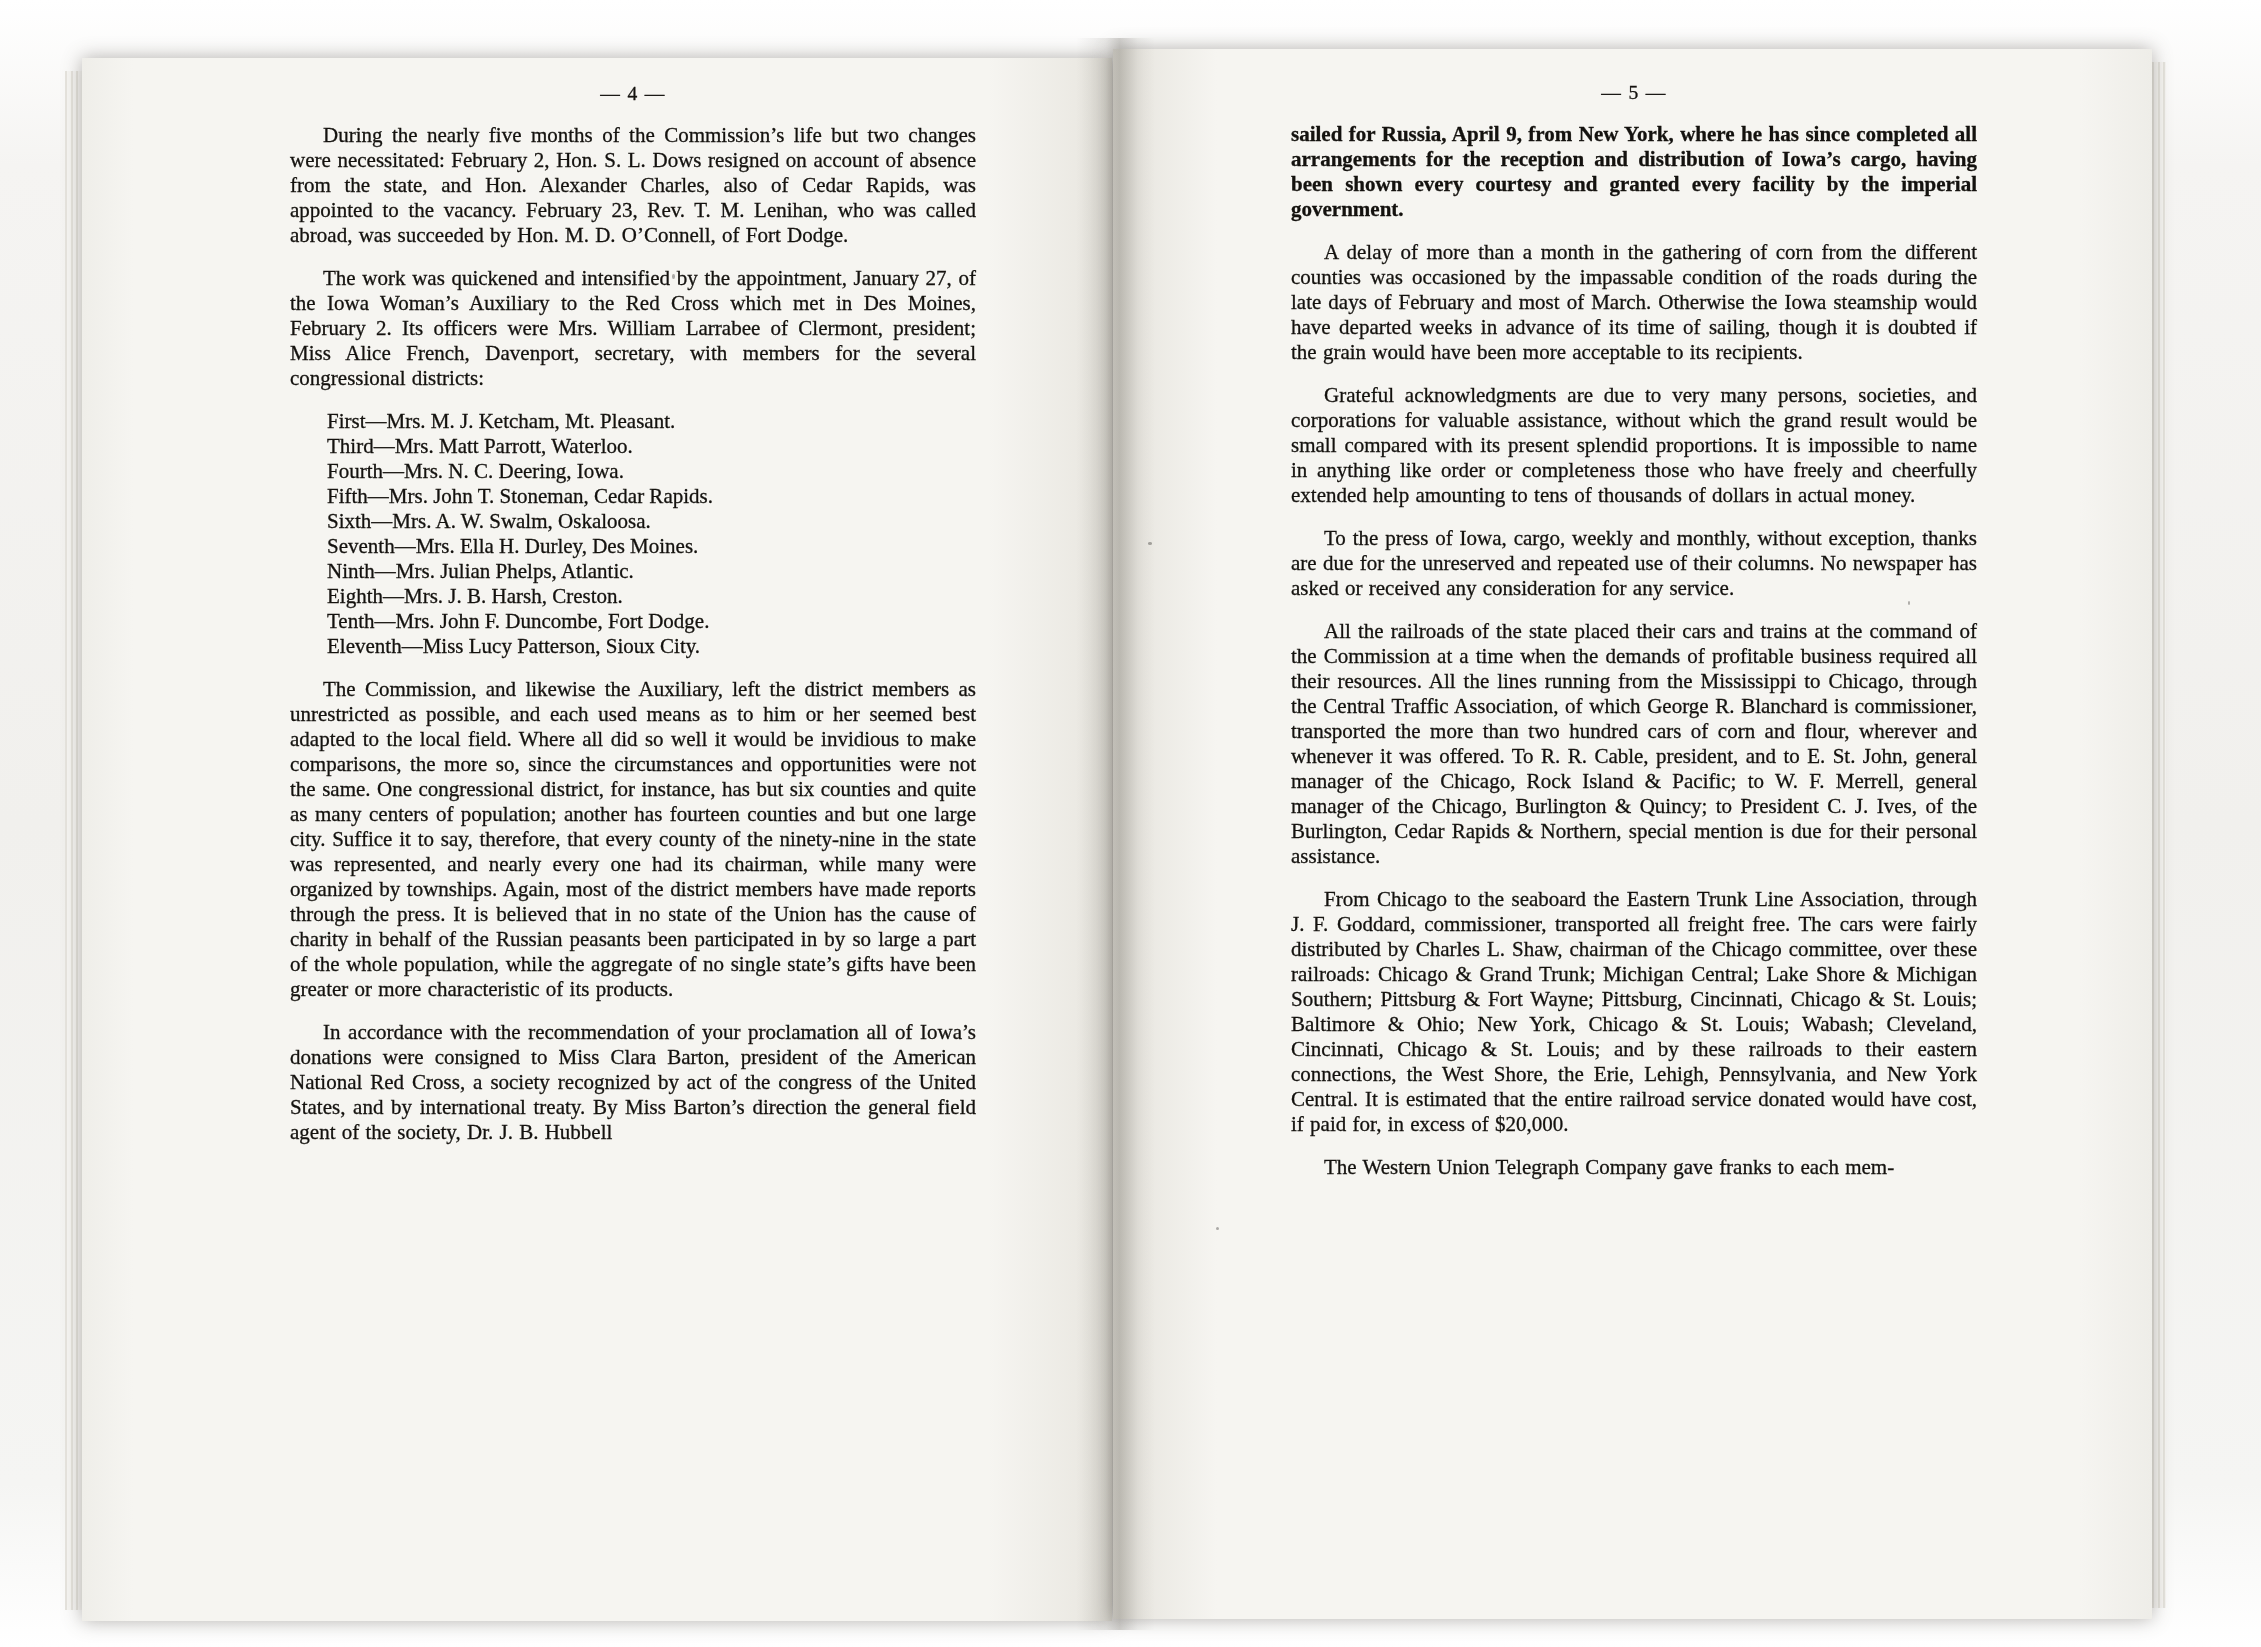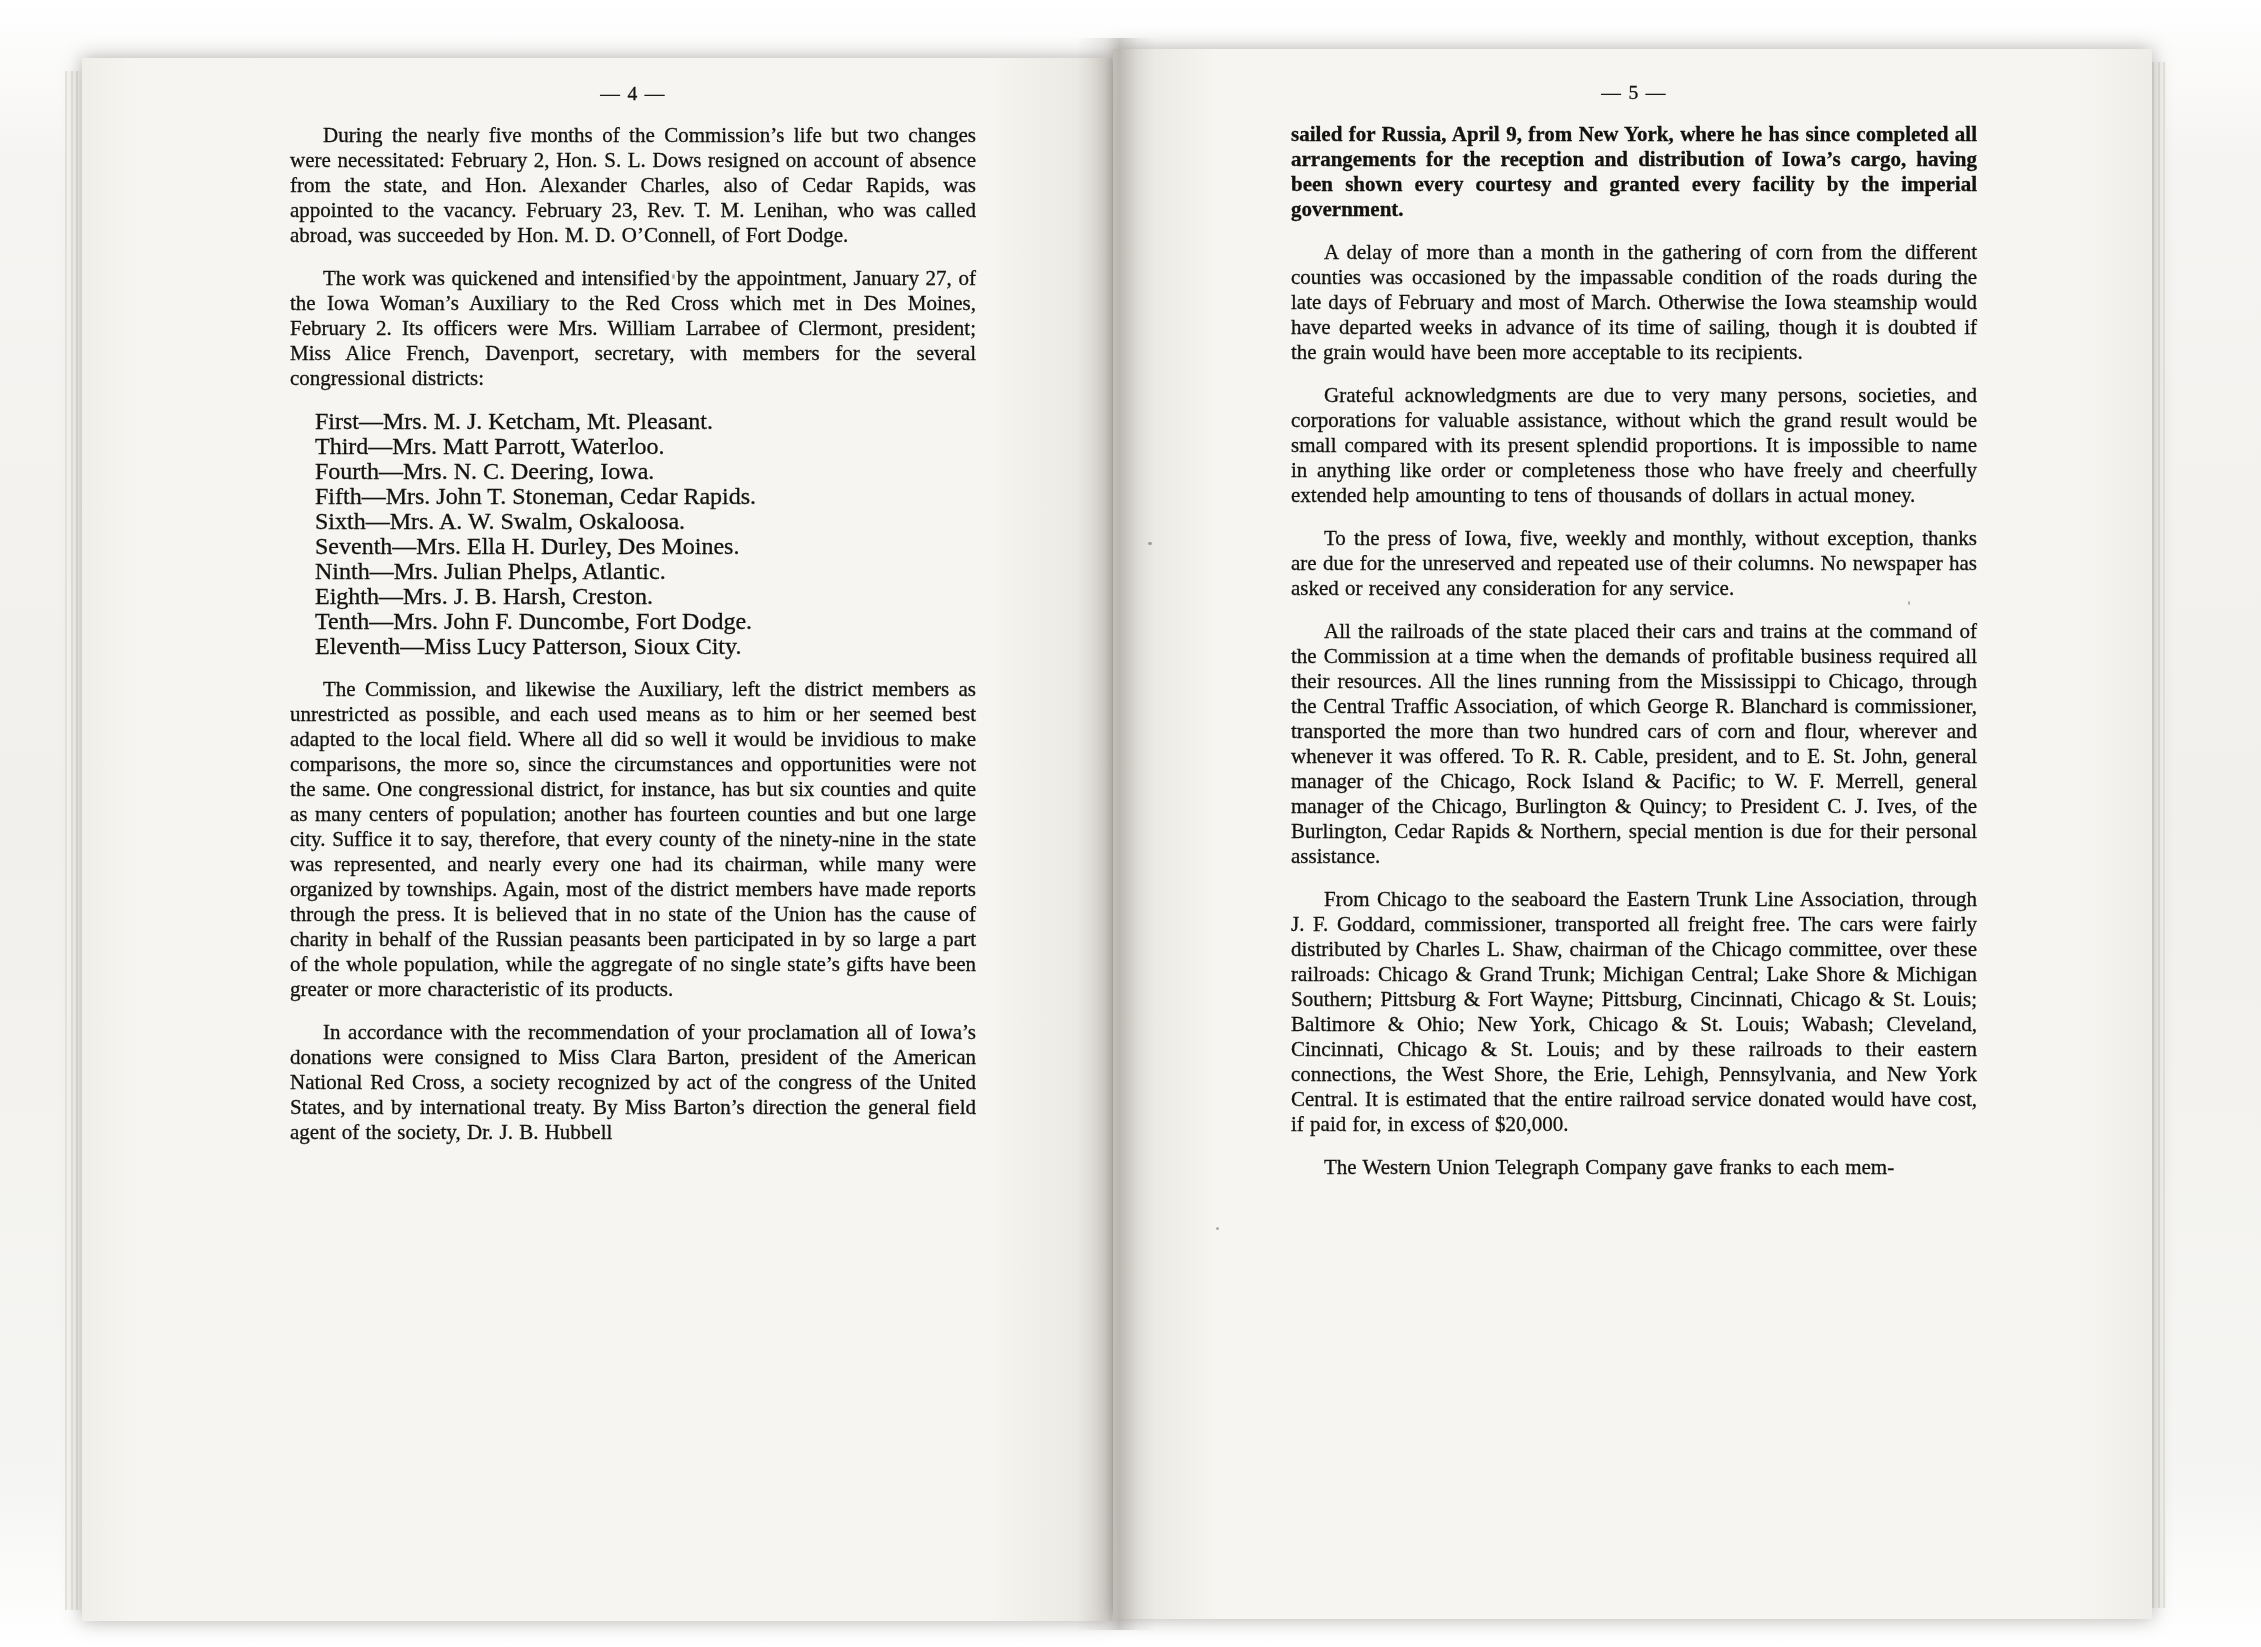--- a/index.html
+++ b/index.html
@@ -59,22 +59,23 @@
     text-align: justify;
     text-indent: 33px;
     word-spacing: 1px;
     -webkit-text-stroke: 0.3px #15130f;
   }
   .para.continued { text-indent: 0; font-weight: bold; }
   .page-right .para { margin-bottom: 7.6px; }
 
   .district-list { margin: 9px 0 9px 0; padding-left: 43px; }
   .district-item {
-    font-size: 24px;
+    font-size: 21px;
     line-height: 25px;
+    margin-left: 12px;
     -webkit-text-stroke: 0.3px #15130f;
   }
 
   .speck {
     position: absolute;
     background: rgba(32, 30, 26, 0.35);
     border-radius: 50%;
     pointer-events: none;
   }
 </style>
@@ -107,21 +108,21 @@
       <p class="para">In accordance with the recommendation of your proclamation all of Iowa’s donations were consigned to Miss Clara Barton, president of the American National Red Cross, a society recognized by act of the congress of the United States, and by international treaty. By Miss Barton’s direction the general field agent of the society, Dr. J. B. Hubbell</p>
     </div>
   </div>
 
   <div class="page page-right">
     <div class="text-block">
       <div class="page-number">— 5 —</div>
       <p class="para continued">sailed for Russia, April 9, from New York, where he has since completed all arrangements for the reception and distribution of Iowa’s cargo, having been shown every courtesy and granted every facility by the imperial government.</p>
       <p class="para">A delay of more than a month in the gathering of corn from the different counties was occasioned by the impassable condition of the roads during the late days of February and most of March. Otherwise the Iowa steamship would have departed weeks in advance of its time of sailing, though it is doubted if the grain would have been more acceptable to its recipients.</p>
       <p class="para">Grateful acknowledgments are due to very many persons, societies, and corporations for valuable assistance, without which the grand result would be small compared with its present splendid proportions. It is impossible to name in anything like order or completeness those who have freely and cheerfully extended help amounting to tens of thousands of dollars in actual money.</p>
-      <p class="para">To the press of Iowa, five, weekly and monthly, without exception, thanks are due for the unreserved and repeated use of their columns. No newspaper has asked or received any consideration for any service.</p>
+      <p class="para">To the press of Iowa, cargo, weekly and monthly, without exception, thanks are due for the unreserved and repeated use of their columns. No newspaper has asked or received any consideration for any service.</p>
       <p class="para">All the railroads of the state placed their cars and trains at the command of the Commission at a time when the demands of profitable business required all their resources. All the lines running from the Mississippi to Chicago, through the Central Traffic Association, of which George R. Blanchard is commissioner, transported the more than two hundred cars of corn and flour, wherever and whenever it was offered. To R. R. Cable, president, and to E. St. John, general manager of the Chicago, Rock Island &amp; Pacific; to W. F. Merrell, general manager of the Chicago, Burlington &amp; Quincy; to President C. J. Ives, of the Burlington, Cedar Rapids &amp; Northern, special mention is due for their personal assistance.</p>
       <p class="para">From Chicago to the seaboard the Eastern Trunk Line Association, through J. F. Goddard, commissioner, transported all freight free. The cars were fairly distributed by Charles L. Shaw, chairman of the Chicago committee, over these railroads: Chicago &amp; Grand Trunk; Michigan Central; Lake Shore &amp; Michigan Southern; Pittsburg &amp; Fort Wayne; Pittsburg, Cincinnati, Chicago &amp; St. Louis; Baltimore &amp; Ohio; New York, Chicago &amp; St. Louis; Wabash; Cleveland, Cincinnati, Chicago &amp; St. Louis; and by these railroads to their eastern connections, the West Shore, the Erie, Lehigh, Pennsylvania, and New York Central. It is estimated that the entire railroad service donated would have cost, if paid for, in excess of $20,000.</p>
       <p class="para">The Western Union Telegraph Company gave franks to each mem-</p>
     </div>
   </div>
 
   <div class="fold"></div>
 
   <div class="speck" style="left:672px; top:274px; width:3.2px; height:5px;"></div>
   <div class="speck" style="left:574px; top:787px; width:2.5px; height:3.2px;"></div>

